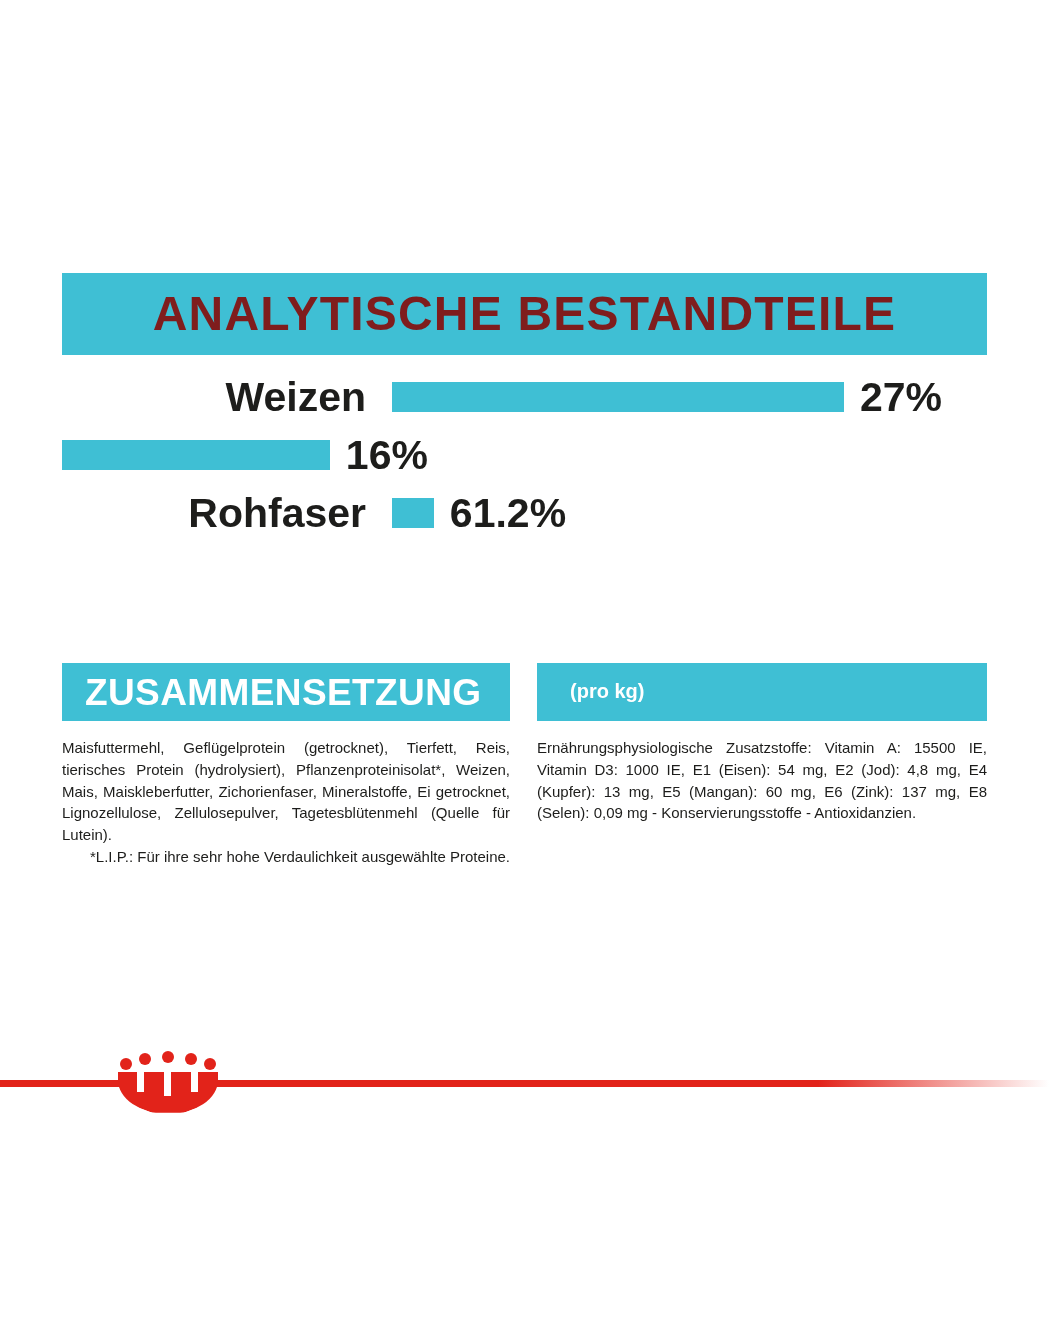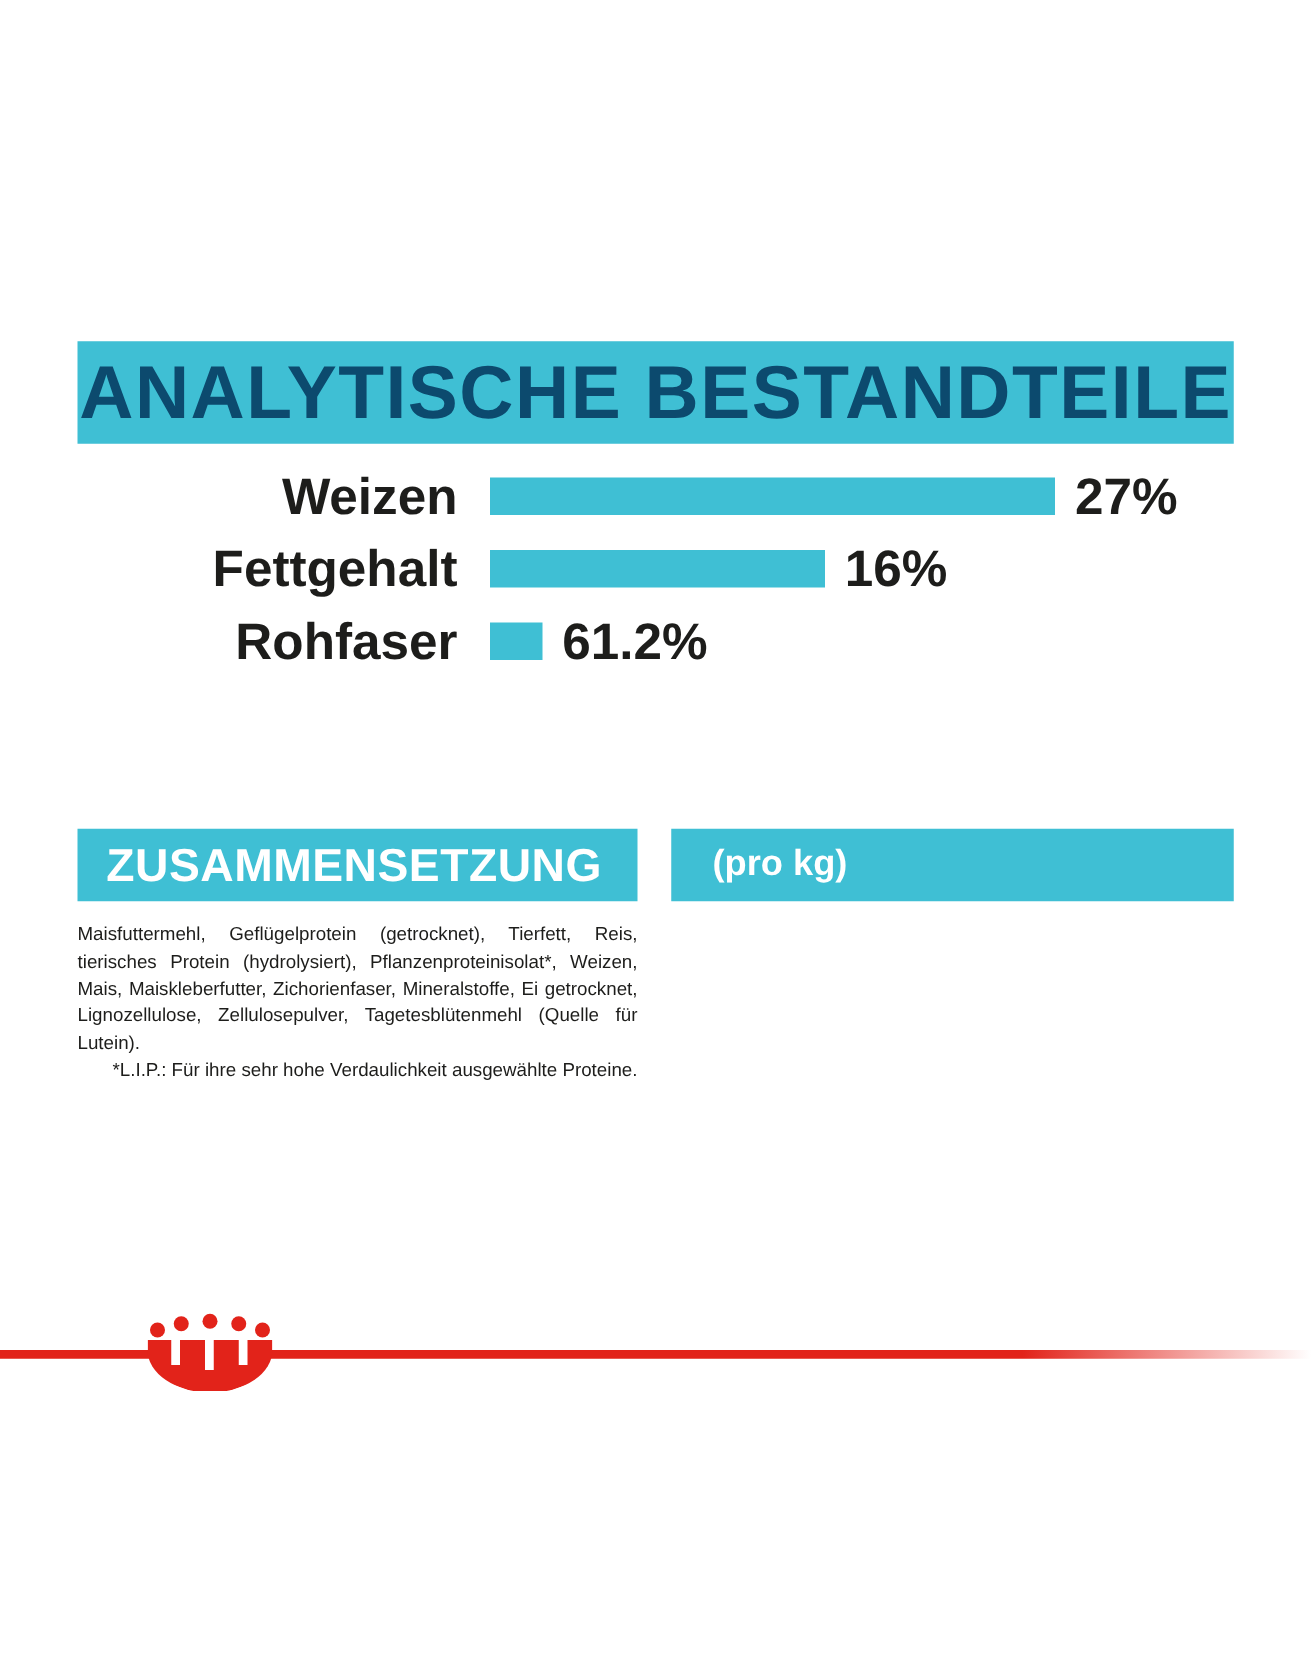--- a/index.html
+++ b/index.html
@@ -27,22 +27,22 @@
     left: 62px;
     top: 273px;
     width: 925px;
     height: 82px;
     background: #3fbfd4;
     display: flex;
     align-items: center;
     justify-content: center;
   }
   .analytic-header .title {
-    color: #0c4a6e;
-    font-size: 60px;
+    color: #7f1d1d;
+    font-size: 48px;
     font-weight: bold;
     letter-spacing: 1.2px;
     line-height: 1;
   }
 
   .bars {
     position: absolute;
     left: 62px;
     top: 368px;
     width: 925px;
@@ -96,21 +96,21 @@
     box-sizing: border-box;
     color: #ffffff;
   }
   .col-header .h-main {
     font-size: 37px;
     font-weight: bold;
     letter-spacing: 0.4px;
     line-height: 1;
   }
   .col-header .h-sub {
-    font-size: 29px;
+    font-size: 20px;
     font-weight: bold;
     margin-left: 10px;
     line-height: 1;
     padding-bottom: 2px;
   }
 
   .col-body {
     margin-top: 16px;
     font-size: 15px;
     line-height: 1.45;
@@ -179,21 +179,20 @@
 
     <div class="bar-row">
       <div class="bar-label">Weizen</div>
       <div class="bar-track">
         <div class="bar-fill" id="fill-0" style="width: 452px;"></div>
         <div class="bar-value">27%</div>
       </div>
     </div>
 
     <div class="bar-row">
-      <div class="bar-label">Fettgehalt</div>
       <div class="bar-track">
         <div class="bar-fill" id="fill-1" style="width: 267.852px;"></div>
         <div class="bar-value">16%</div>
       </div>
     </div>
 
     <div class="bar-row">
       <div class="bar-label">Rohfaser</div>
       <div class="bar-track">
         <div class="bar-fill" id="fill-2" style="width: 41.8519px;"></div>
@@ -209,20 +208,23 @@
     </div>
     <div class="col-body">
       <p>Maisfuttermehl, Geflügelprotein (getrocknet), Tierfett, Reis, tierisches Protein (hydrolysiert), Pflanzenproteinisolat*, Weizen, Mais, Maiskleberfutter, Zichorienfaser, Mineralstoffe, Ei getrocknet, Lignozellulose, Zellulosepulver, Tagetesblütenmehl (Quelle für Lutein).</p>
       <p class="body-left-last">*L.I.P.: Für ihre sehr hohe Verdaulichkeit ausgewählte Proteine.</p>
     </div>
   </div>
 
   <div class="col col-right">
     <div class="col-header">
       <span class="h-sub">(pro kg)</span>
+    </div>
+    <div class="col-body">
+      <p>Ernährungsphysiologische Zusatzstoffe: Vitamin A: 15500 IE, Vitamin D3: 1000 IE, E1 (Eisen): 54 mg, E2 (Jod): 4,8 mg, E4 (Kupfer): 13 mg, E5 (Mangan): 60 mg, E6 (Zink): 137 mg, E8 (Selen): 0,09 mg - Konservierungsstoffe - Antioxidanzien.</p>
     </div>
   </div>
 
   <div class="footer">
     <div class="stripe"></div>
     <div class="crown">
       <div class="crown-dot" style="left:2px;  top:6px;"></div>
       <div class="crown-dot" style="left:21px; top:1px;"></div>
       <div class="crown-dot" style="left:44px; top:-1px;"></div>
       <div class="crown-dot" style="left:67px; top:1px;"></div>

